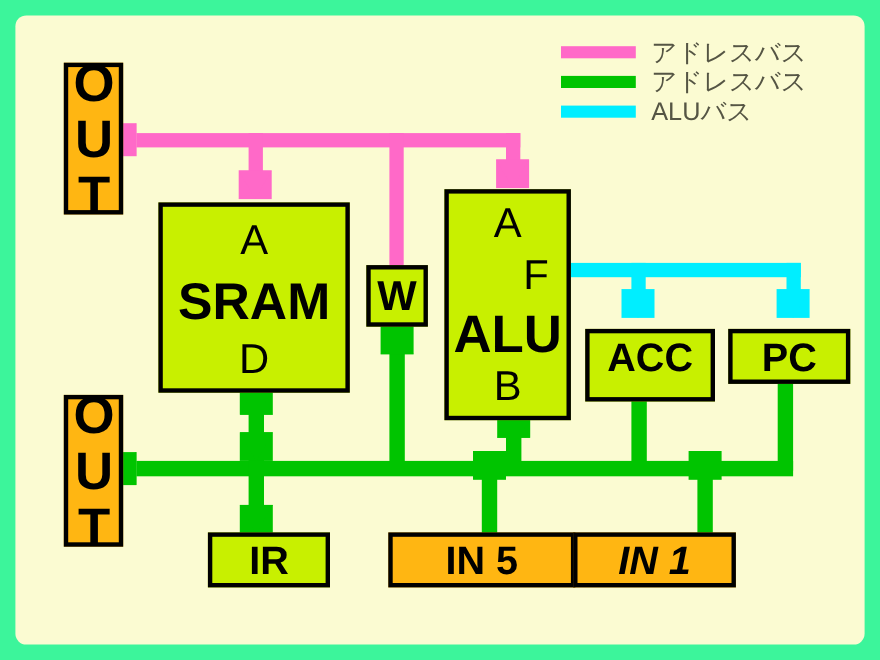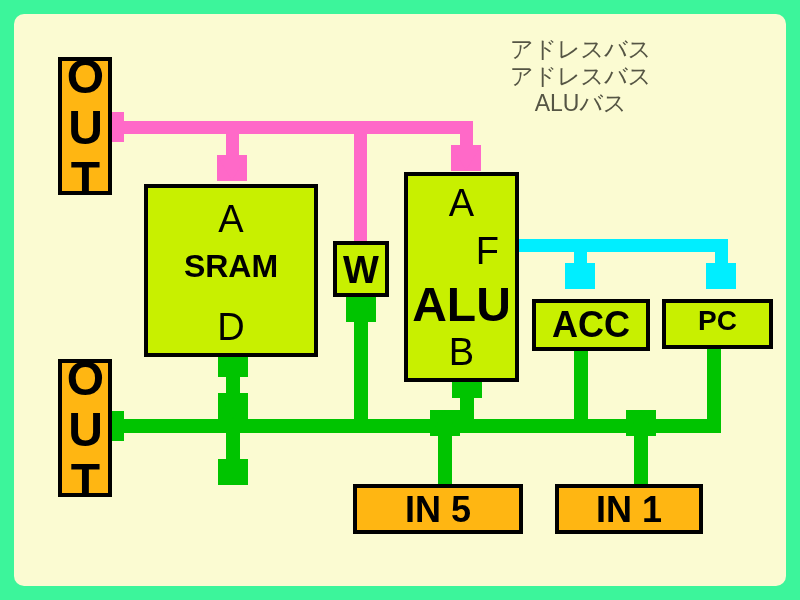--- a/index.html
+++ b/index.html
@@ -48,21 +48,21 @@
   .cyan{background:#00eeff;}
   .arr{position:absolute;width:0;height:0;z-index:11;}
   .arr.down.pink{border-left:15px solid transparent;border-right:15px solid transparent;border-top:26px solid #ff69c8;}
   .arr.down.green{border-left:15px solid transparent;border-right:15px solid transparent;border-top:26px solid #00c400;}
   .arr.down.cyan{border-left:15px solid transparent;border-right:15px solid transparent;border-top:26px solid #00eeff;}
   .arr.up.green{border-left:15px solid transparent;border-right:15px solid transparent;border-bottom:26px solid #00c400;}
   .arr.left.pink{border-top:15px solid transparent;border-bottom:15px solid transparent;border-right:26px solid #ff69c8;}
   .arr.left.green{border-top:15px solid transparent;border-bottom:15px solid transparent;border-right:26px solid #00c400;}
   
   #legend{position:absolute;z-index:40;}
-  .lrow{display:flex;align-items:center;height:27px;flex-direction:column;}
+  .lrow{display:flex;align-items:center;height:27px;}
   .swatch{width:68px;height:11px;margin-right:14px;}
   .ltext{font-size:23px;color:#555544;white-space:nowrap;}
   
   .vtext{
     position:absolute;
     left:50%;top:50%;
     transform:translate(-50%,-50%);
     writing-mode:vertical-rl;
     text-orientation:upright;
     letter-spacing:-2px;
@@ -125,49 +125,52 @@
     <div class="blk orange" style="left:44px;top:43px;width:54px;height:138px;">
       <span class="vtext">OUT</span>
     </div>
 
     <div class="blk orange" style="left:44px;top:345px;width:54px;height:138px;">
       <span class="vtext">OUT</span>
     </div>
 
     <div class="blk" style="left:130px;top:170px;width:174px;height:173px;">
       <span class="lbl ctr" style="top:12px;font-size:38px;">A</span>
-      <span class="lbl bold ctr" style="top:62px;font-size:32px;">SRAM</span>
+      <span class="lbl bold ctr" style="top:62px;font-size:47px;">SRAM</span>
       <span class="lbl ctr" style="top:120px;font-size:38px;">D</span>
     </div>
 
     <div class="blk" style="left:319px;top:227px;width:56px;height:56px;">
       <span class="lbl bold ctr" style="top:6px;font-size:38px;">W</span>
     </div>
 
     <div class="blk" style="left:390px;top:158px;width:115px;height:210px;">
       <span class="lbl ctr" style="top:8px;font-size:38px;">A</span>
       <span class="lbl" style="top:56px;right:16px;font-size:38px;">F</span>
       <span class="lbl bold ctr" style="top:105px;font-size:48px;">ALU</span>
       <span class="lbl ctr" style="top:157px;font-size:38px;">B</span>
     </div>
 
-    <div class="blk" style="left:518px;top:285px;width:118px;height:52px;">
+    <div class="blk" style="left:518px;top:285px;width:118px;height:66px;">
       <span class="lbl bold ctr" style="top:4px;font-size:36px;">ACC</span>
     </div>
 
     <div class="blk" style="left:648px;top:285px;width:111px;height:50px;">
-      <span class="lbl bold ctr" style="top:4px;font-size:28px;text-align:right;">PC</span>
+      <span class="lbl bold ctr" style="top:4px;font-size:36px;text-align:right;">PC</span>
     </div>
 
+    <div class="blk" style="left:175px;top:470px;width:111px;height:50px;">
+      <span class="lbl bold ctr" style="top:4px;font-size:36px;">IR</span>
+    </div>
 
     <div class="blk orange" style="left:339px;top:470px;width:170px;height:50px;">
       <span class="lbl bold ctr" style="top:4px;font-size:36px;">IN 5</span>
     </div>
 
-    <div class="blk orange" style="left:541px;top:470px;width:148px;height:50px;">
+    <div class="blk orange" style="left:507px;top:470px;width:148px;height:50px;font-style:italic;">
       <span class="lbl bold ctr" style="top:4px;font-size:36px;">IN 1</span>
     </div>
 
     <div id="legend" style="left:496px;top:20px;">
       <div class="lrow">
         <span class="swatch" style="background:#ff69c8;"></span>
         <span class="ltext">アドレスバス</span>
       </div>
       <div class="lrow">
         <span class="swatch" style="background:#00c400;"></span>

